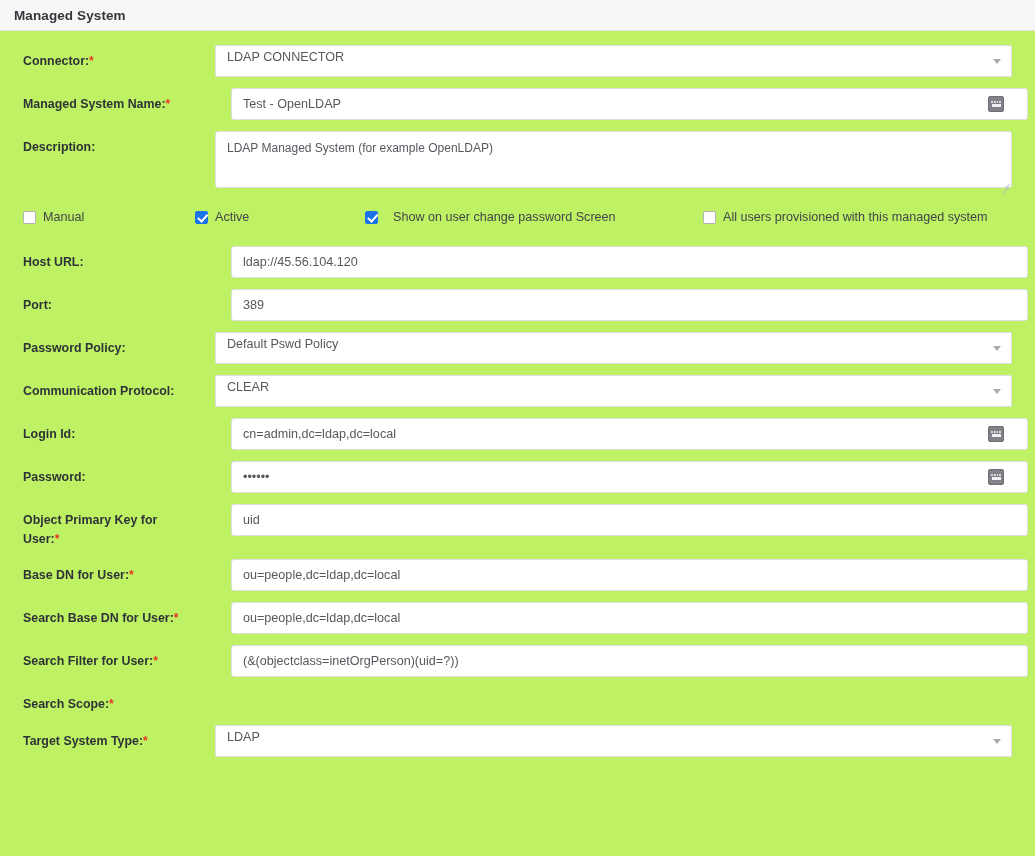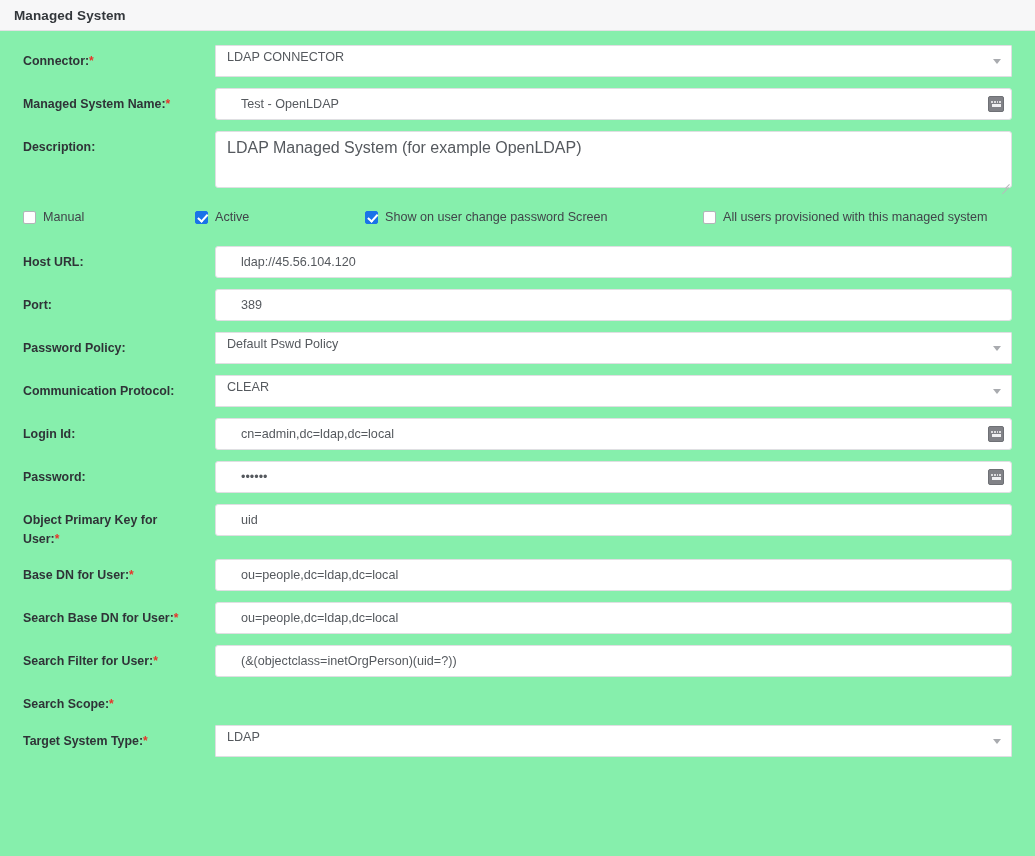--- a/index.html
+++ b/index.html
@@ -6,21 +6,21 @@
   html, body {
     margin: 0;
     padding: 0;
     background: #ffffff;
     font-family: "Liberation Sans", sans-serif;
   }
   #page {
     position: relative;
     width: 1035px;
     height: 856px;
-    background: #86efac;
+    background: #bef264;
     overflow: hidden;
   }
 
   
   .panel-header {
     height: 31px;
     background: #f7f7f8;
     border-bottom: 1px solid #e2e2e4;
     display: flex;
     align-items: center;
@@ -67,37 +67,38 @@
     flex: 1;
     max-width: 817px;
   }
 
   .inp {
     width: 100%;
     height: 32px;
     border: 1px solid #dfdfe2;
     border-radius: 3px;
     background: #ffffff;
-    padding: 0 34px 0 25px;
+    padding: 0 34px 0 11px;
     font-family: "Liberation Sans", sans-serif;
     font-size: 12.6px;
     color: #55595e;
     outline: none;
+    margin-left: 16px;
   }
   .inp.plain { padding-right: 11px; }
 
   .txtarea {
     width: 100%;
     height: 57px;
     border: 1px solid #dfdfe2;
     border-radius: 3px;
     background: #ffffff;
     padding: 8px 11px;
     font-family: "Liberation Sans", sans-serif;
-    font-size: 16px;
+    font-size: 12px;
     color: #55595e;
     outline: none;
     resize: none;
     overflow: hidden;
     line-height: 16px;
   }
   .resize-grip {
     position: absolute;
     right: 3px;
     bottom: 3px;
@@ -277,21 +278,21 @@
 
     <div class="cb-row">
       <div class="cb-item" style="width:172px;">
         <span class="cb"></span>
         <span class="cb-label">Manual</span>
       </div>
       <div class="cb-item" style="width:170px;">
         <span class="cb checked"></span>
         <span class="cb-label">Active</span>
       </div>
-      <div class="cb-item" style="width:338px;">
+      <div class="cb-item" style="width:338px;gap:8px;">
         <span class="cb checked"></span>
         <span class="cb-label">Show on user change password Screen</span>
       </div>
       <div class="cb-item">
         <span class="cb"></span>
         <span class="cb-label">All users provisioned with this managed system</span>
       </div>
     </div>
 
     <div class="form-row">

